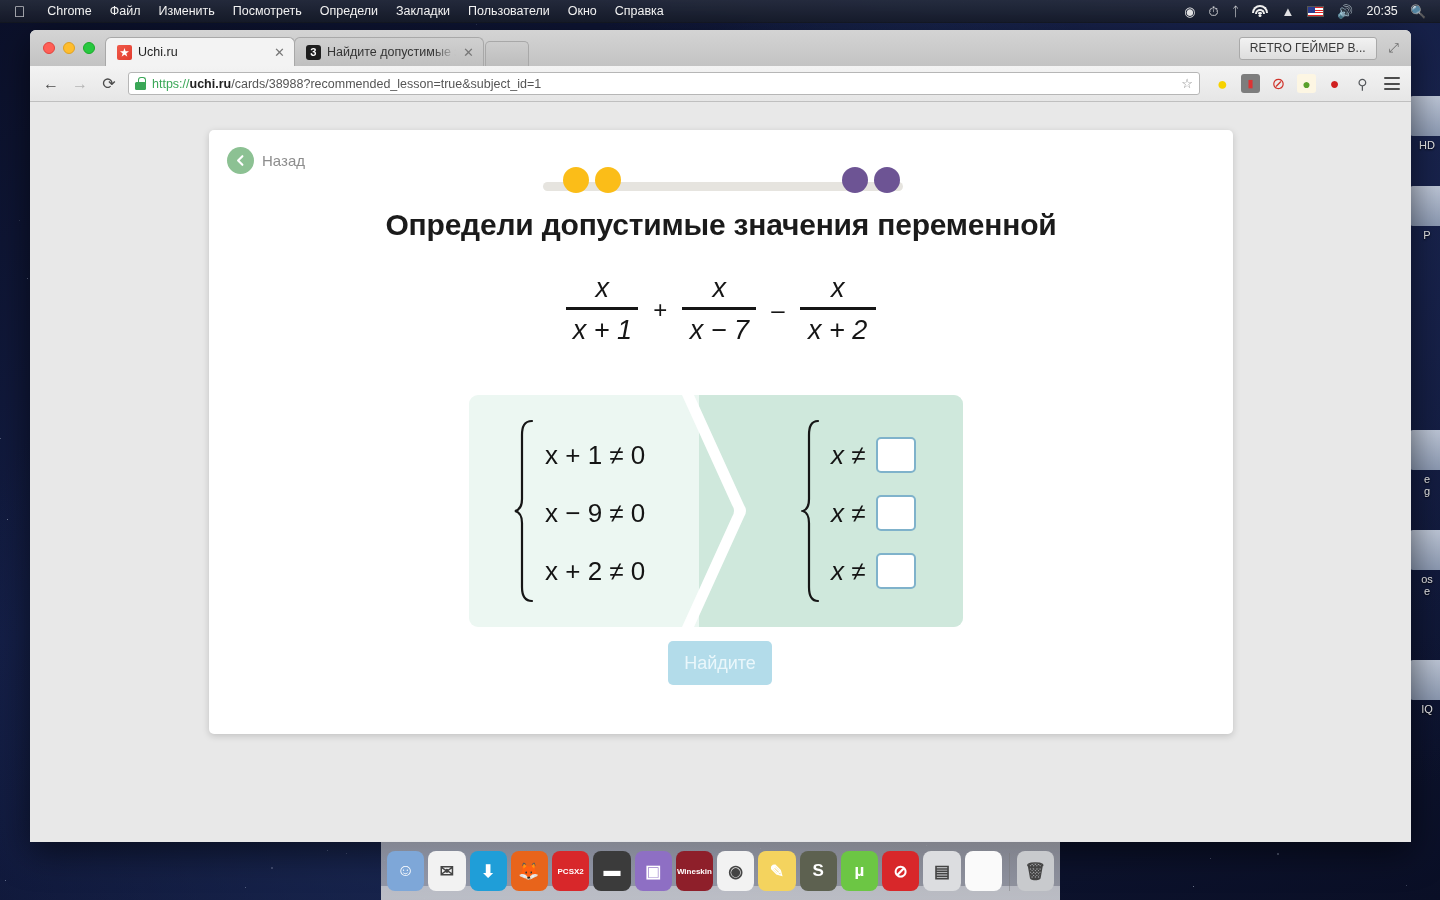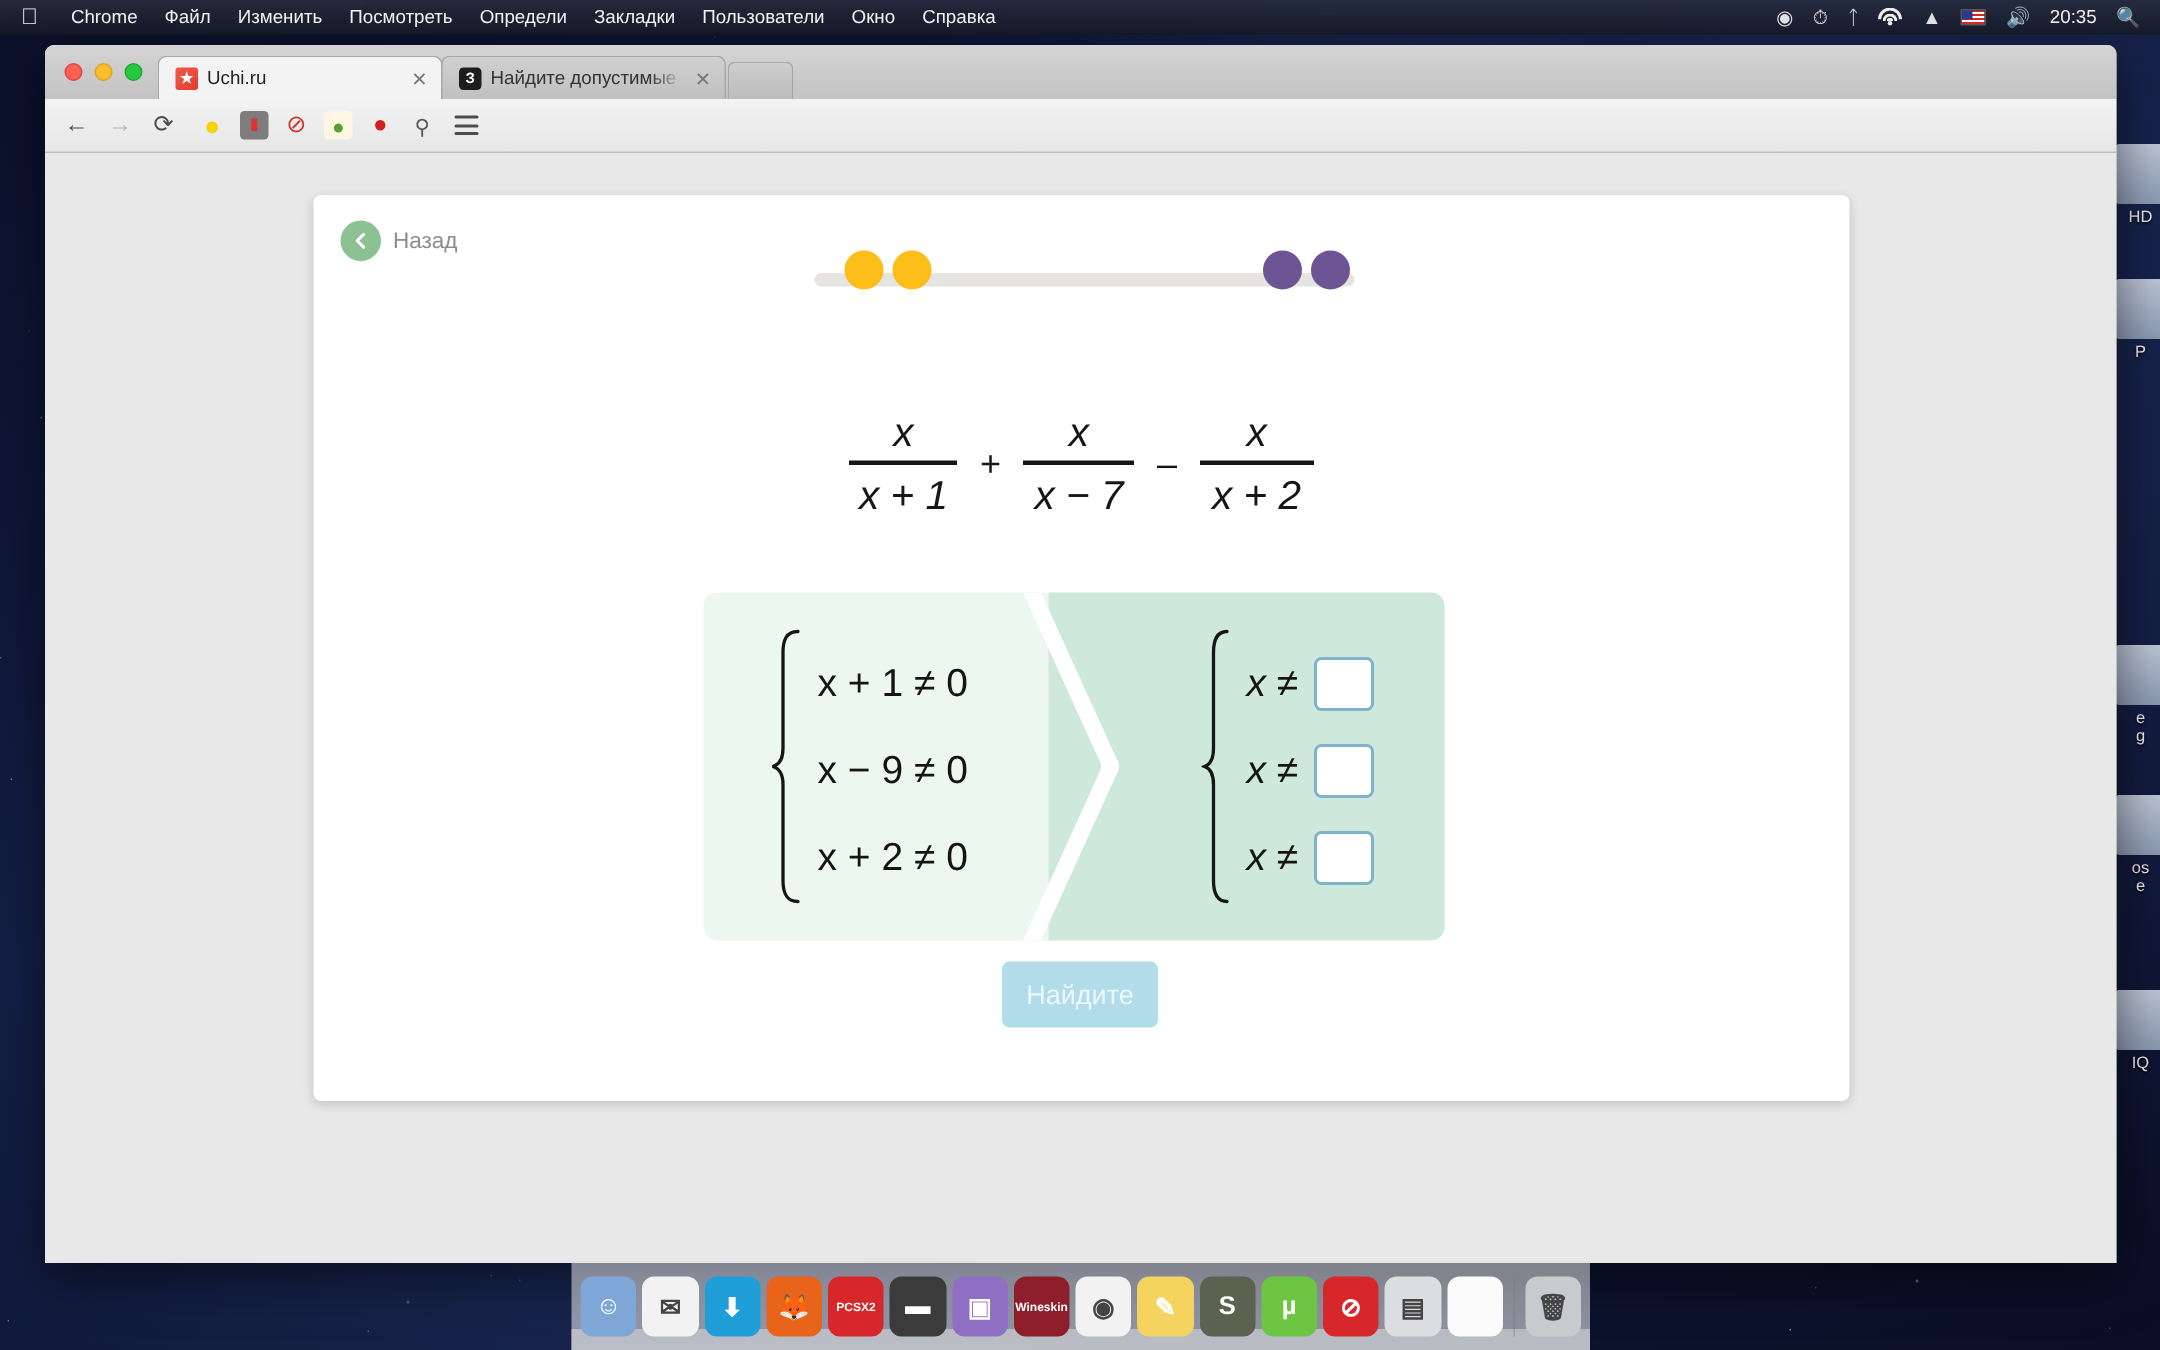--- a/index.html
+++ b/index.html
@@ -620,27 +620,36 @@
     </div>
 
     <div class="tab">
       <span class="favicon znanija">З</span>
       <span class="title">Найдите допустимые зна</span>
       <span class="x">✕</span>
     </div>
 
     <div class="tab-newstub"></div>
 
+    <div class="winbtns">
+      <div class="profile-chip">RETRO ГЕЙМЕР В...</div>
+      <span class="maximize">⤢</span>
+    </div>
   </div>
 
   <div class="toolbar">
     <span class="navbtn">←</span>
     <span class="navbtn disabled">→</span>
     <span class="navbtn">⟳</span>
 
+    <div class="omnibox">
+      <span class="lock"></span>
+      <span class="urltext"><span class="scheme">https://</span><b>uchi.ru</b><span>/cards/38988?recommended_lesson=true&amp;subject_id=1</span></span>
+      <span class="star">☆</span>
+    </div>
 
     <div class="extbar">
       <span class="ext" style="color:#f6d200;font-size:18px">●</span>
       <span class="ext" style="background:#7d7d7d;color:#d33;font-size:11px">▮</span>
       <span class="ext" style="color:#d0342c;font-size:16px">⊘</span>
       <span class="ext" style="background:#fdf6e3;color:#5aa02c;font-size:14px">●</span>
       <span class="ext" style="color:#d02020;font-size:16px">●</span>
       <span class="ext" style="color:#55585c;font-size:14px">⚲</span>
       <span class="hamburger">
           <i></i>
@@ -663,20 +672,21 @@
       </div>
 
       <div class="progress">
         <div class="track"></div>
         <div class="dot" style="left:20px;background:#fbbd18"></div>
         <div class="dot" style="left:52px;background:#fbbd18"></div>
         <div class="dot" style="left:299px;background:#6d5494"></div>
         <div class="dot" style="left:331px;background:#6d5494"></div>
       </div>
 
+      <div class="qtitle">Определи допустимые значения переменной</div>
 
       <div class="formula">
         <span class="frac f1">
           <span class="num">x</span>
           <span class="bar"></span>
           <span class="den">x + 1</span>
         </span>
         <span class="op">+</span>
         <span class="frac f2">
           <span class="num">x</span>

